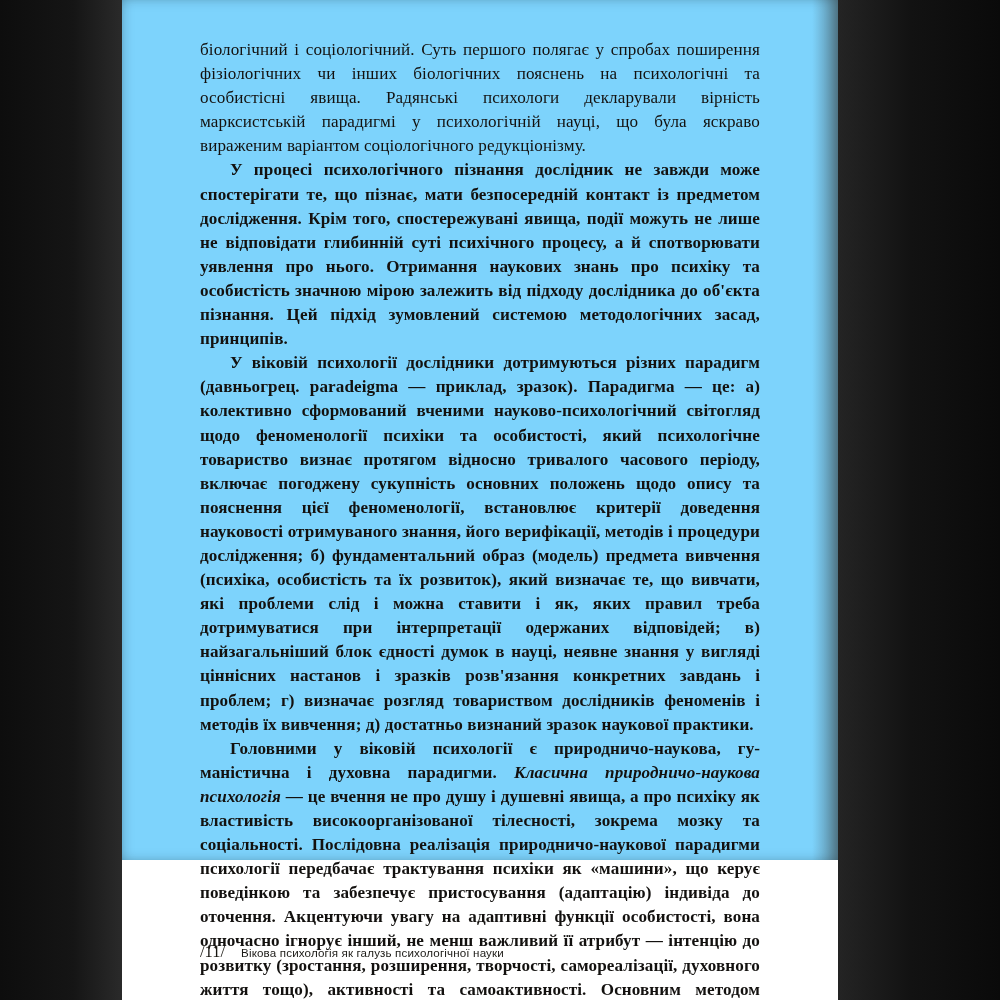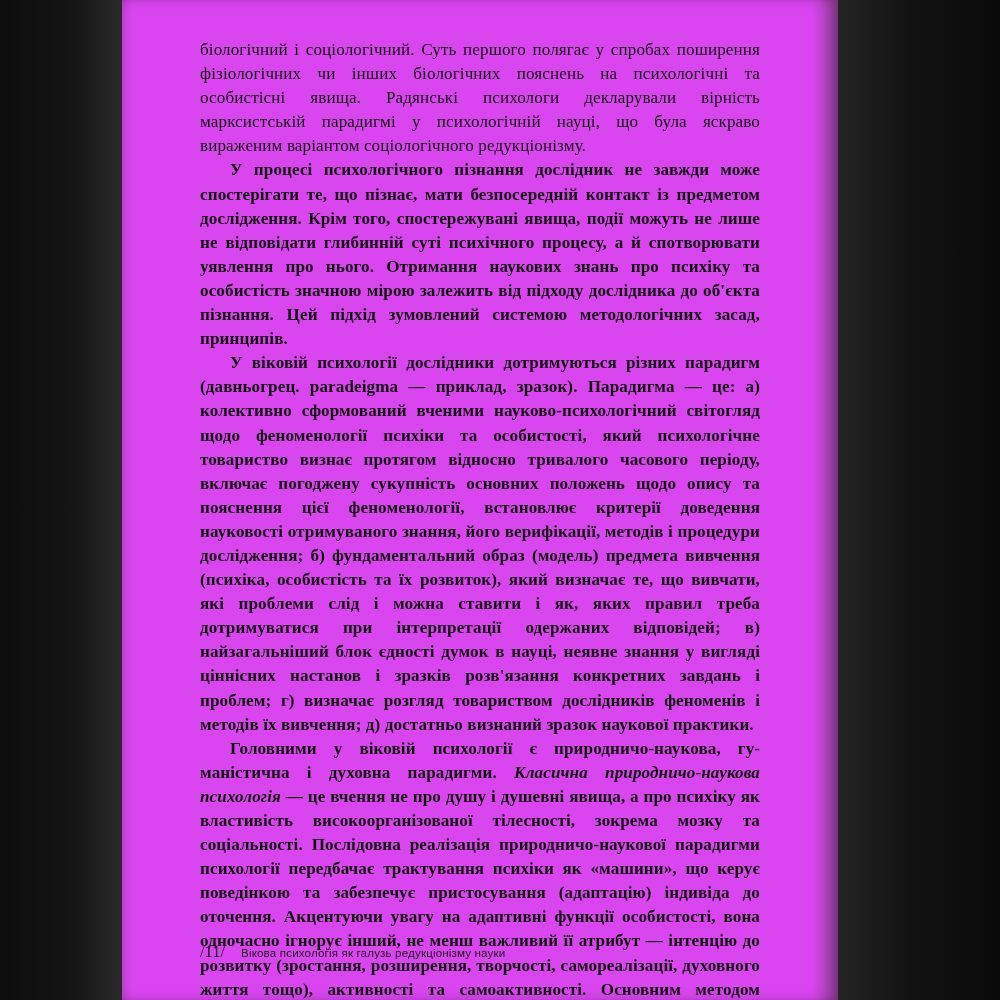--- a/index.html
+++ b/index.html
@@ -36,22 +36,22 @@
     top: 0;
     width: 162px;
     height: 1000px;
     background: linear-gradient(270deg, #0a0a0a 0%, #121212 55%, #242424 100%);
   }
   .page-sheet {
     position: absolute;
     left: 122px;
     top: 0;
     width: 716px;
-    height: 1000px;
-    background: #d946ef;
+    height: 860px;
+    background: #7dd3fc;
     box-shadow: inset 6px 0 14px -8px rgba(0,0,0,0.35),
                 inset -10px 0 18px -8px rgba(0,0,0,0.45);
   }
   .page-sheet::after {
     content: "";
     position: absolute;
     right: 0;
     top: 0;
     width: 26px;
     height: 100%;
@@ -122,16 +122,16 @@
       <p class="body-par">У віковій психології дослідники дотримуються різних па­радигм (давньогрец. paradeigma — приклад, зразок). Парадигма — це: а) колективно сформований вченими науково-психологічний світогляд щодо феноменології психіки та особистості, який психо­логічне товариство визнає протягом відносно тривалого часового періоду, включає погоджену сукупність основних положень щодо опису та пояснення цієї феноменології, встановлює критерії дове­дення науковості отримуваного знання, його верифікації, методів і процедури дослідження; б) фундаментальний образ (модель) предмета вивчення (психіка, особистість та їх розвиток), який визначає те, що вивчати, які проблеми слід і можна ставити і як, яких правил треба дотримуватися при інтерпретації одержаних відповідей; в) найзагальніший блок єдності думок в науці, неявне знання у вигляді ціннісних настанов і зразків розв'язання кон­кретних завдань і проблем; г) визначає розгляд товариством дос­лідників феноменів і методів їх вивчення; д) достатньо визнаний зразок наукової практики.</p>
       <p class="body-par">
         <span>Головними у віковій психології є природничо-наукова, гу­маністична і духовна парадигми. </span><i>Класична природничо-наукова психологія</i><span> — це вчення не про душу і душевні явища, а про психі­ку як властивість високоорганізованої тілесності, зокрема мозку та соціальності. Послідовна реалізація природничо-наукової па­радигми психології передбачає трактування психіки як «маши­ни», що керує поведінкою та забезпечує пристосування (адапта­цію) індивіда до оточення. Акцентуючи увагу на адаптивні функ­ції особистості, вона одночасно ігнорує інший, не менш важливий її атрибут — інтенцію до розвитку (зростання, розширення, твор­чості, самореалізації, духовного життя тощо), активності та само­активності. Основним методом дослідження є експеримент. Душа як предмет психології, що дотримується природничо-наукової</span>
       </p>
     </div>
 
   </div>
 
   <div class="footer-row">
     <span class="folio">/11/</span>
-    <span class="running-head">Вікова психологія як галузь редукціонізму науки</span>
+    <span class="running-head">Вікова психологія як галузь психологічної науки</span>
   </div>
 
 </div>
 
 </body></html>

